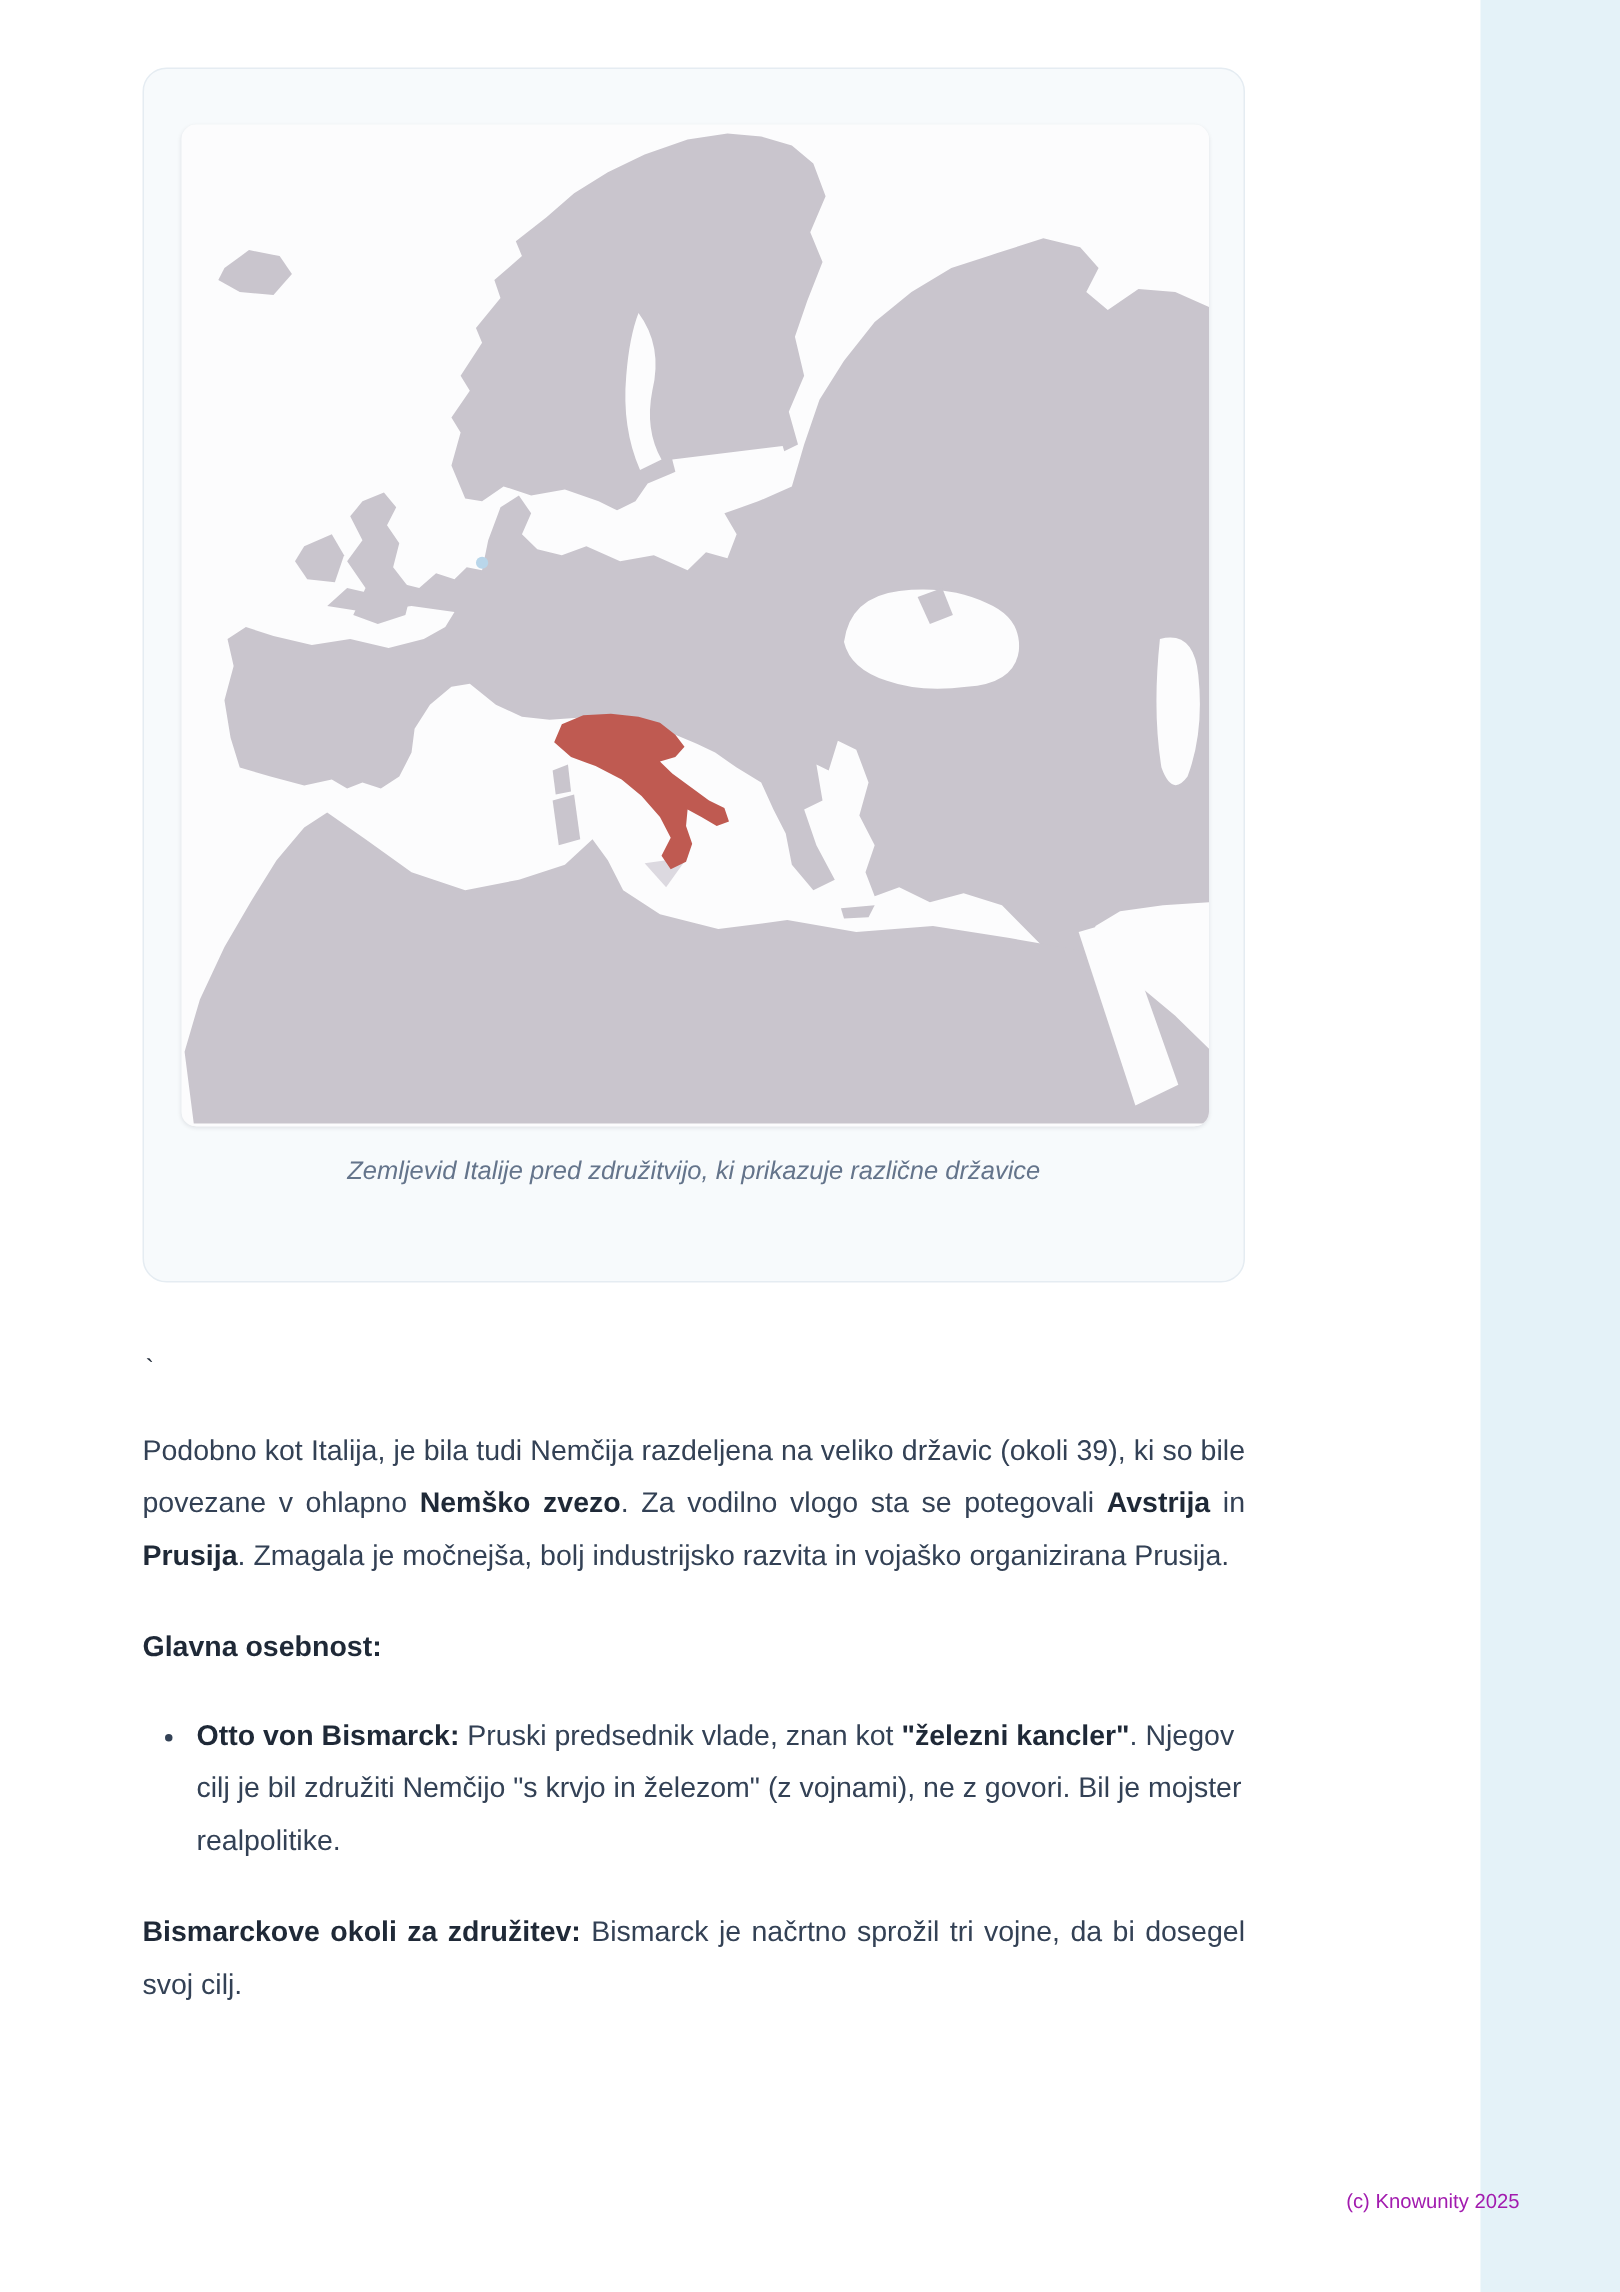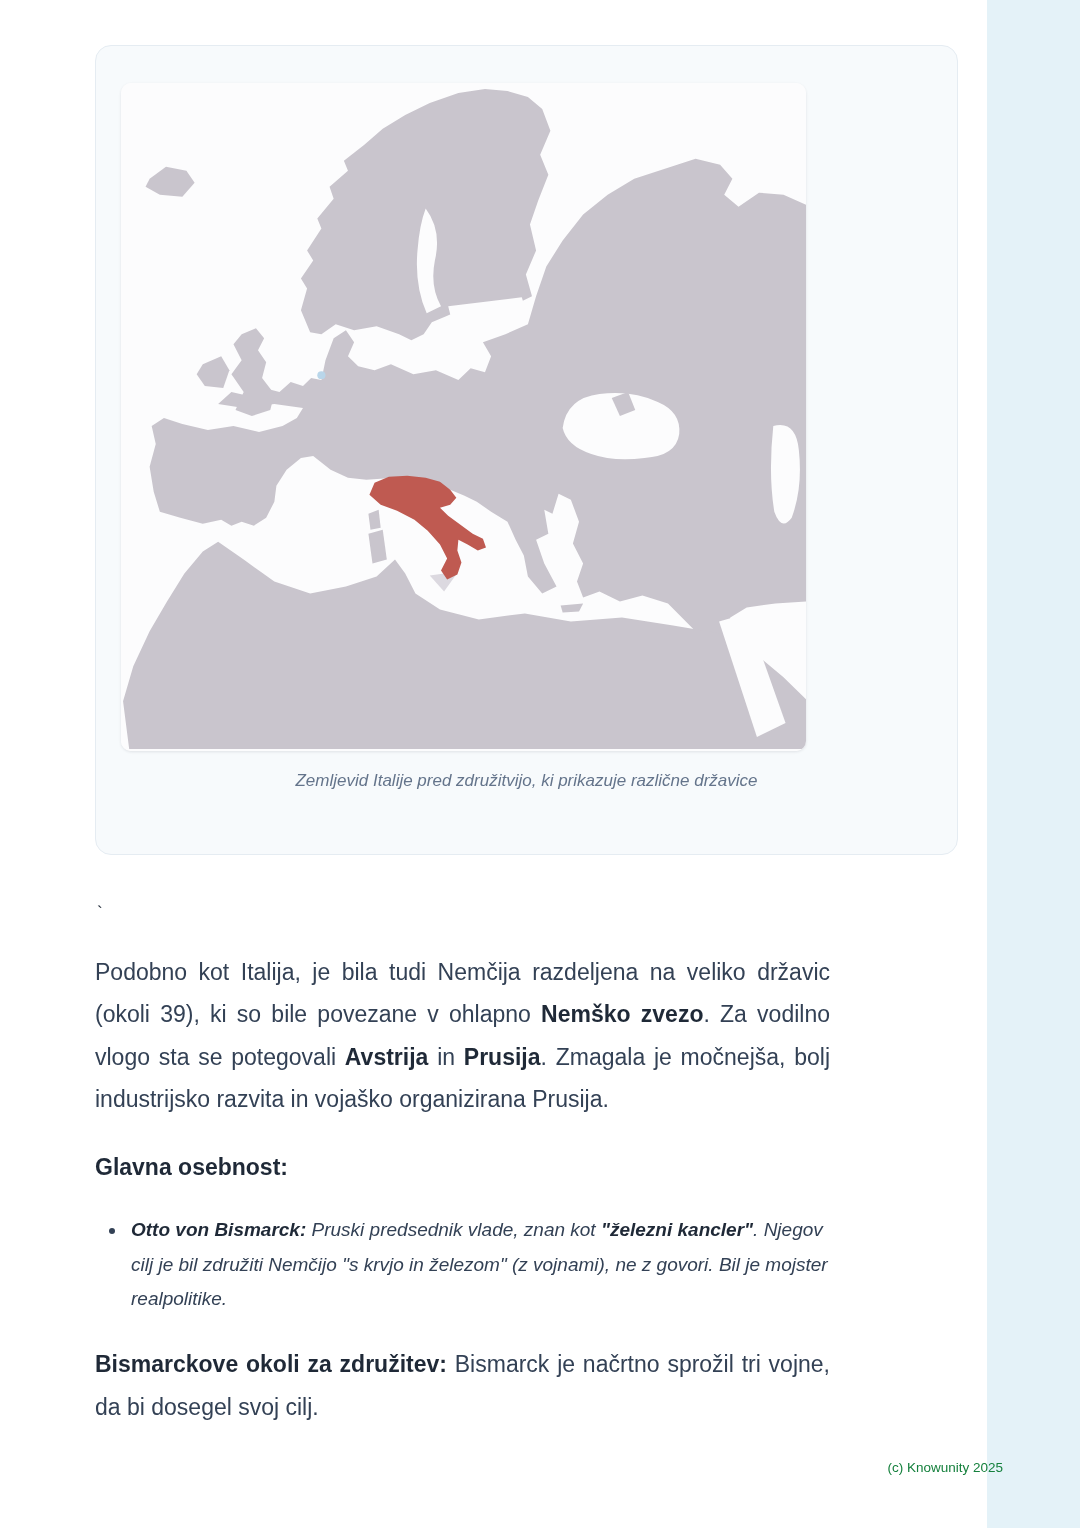--- a/index.html
+++ b/index.html
@@ -9,21 +9,21 @@
     font-family:"Liberation Sans","DejaVu Sans",sans-serif;
     color:#334155;
   }
   .side-strip {
     position:absolute; top:0; right:0; width:93px; height:100%;
     background:var(--strip,#e4f2f8);
   }
   .content { position:absolute; top:0; left:95px; width:735px; }
 
   .figure-card {
-    box-sizing:border-box; margin-top:45px; width:863px; height:810px;
+    box-sizing:border-box; margin-top:45px; width:735px; height:810px;
     background:#f7fafc; border:1px solid #e5ecf2; border-radius:16px;
     padding:37px 25px 0 25px;
   }
   .map-frame {
     width:685px; height:668px; border-radius:10px; overflow:hidden;
     background:var(--map_sea,#fcfcfd);
     box-shadow:0 1px 3px rgba(15,23,42,.10);
   }
   .map-frame svg { display:block; width:685px; height:668px; }
   .land { fill:var(--map_land,#c9c5cd); }
@@ -38,33 +38,33 @@
   }
 
   .stray { margin:48px 0 0 2px; font-size:17px; color:#1f2937; height:22px; }
 
   h2.section-heading {
     margin:56px 0 0; font-size:25px; font-weight:700;
     color:var(--accent,#1db5d8); letter-spacing:.2px;
   }
 
   p.body-par {
-    margin:26px 0 0; font-size:23px; line-height:1.84;
+    margin:26px 0 0; font-size:19px; line-height:1.84;
     color:#334155; text-align:justify;
   }
   p.body-par b, li b { font-weight:700; color:#1f2937; }
 
-  ul.bullets { margin:24px 0 0; padding-left:32px;font-style:italic; }
+  ul.bullets { margin:24px 0 0; padding-left:32px; }
   ul.bullets li {
     font-size:19px; line-height:1.84; color:#334155; padding-left:4px;
   }
 
   .footer-copy {
-    position:absolute; right:77px; top:1460px;
-    font-size:13.5px; color:#15803d;
+    position:absolute; right:67px; top:1460px;
+    font-size:13.5px; color:#a21caf;
   }
 </style>
 </head>
 <body>
 
 <div class="side-strip"></div>
 
 <div class="content">
 
   <div class="figure-card">

